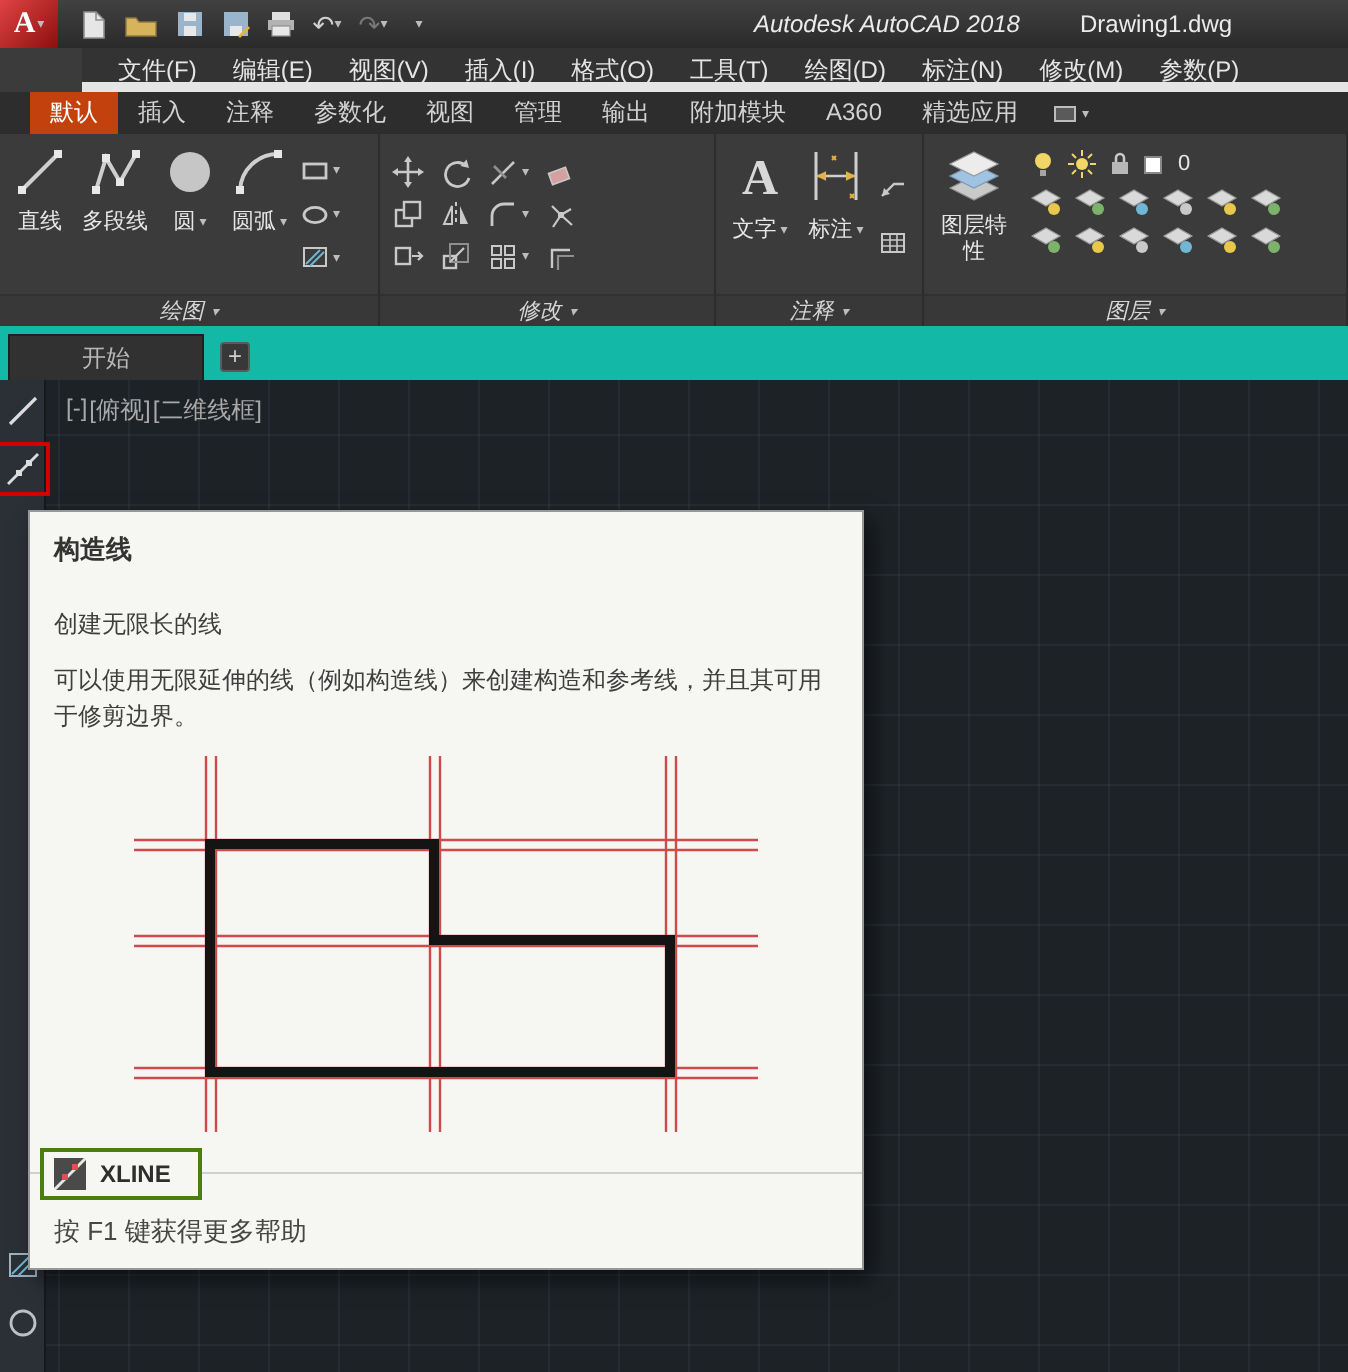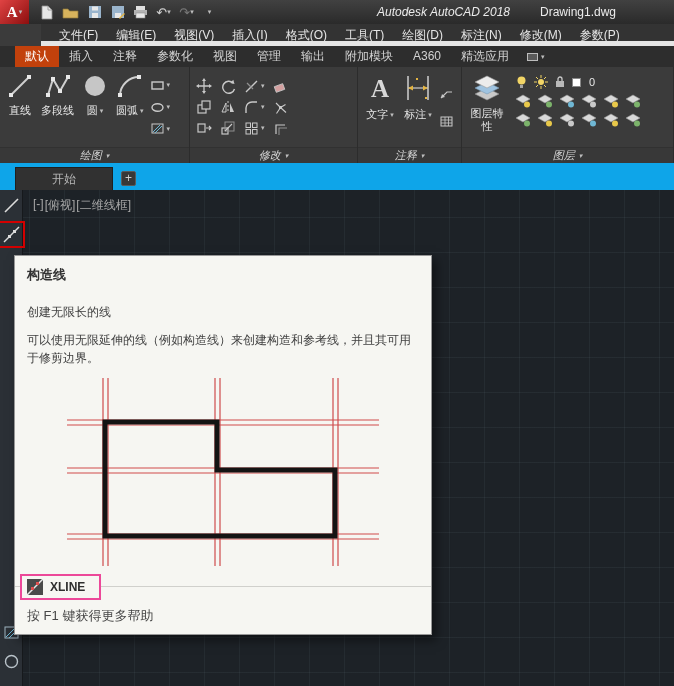--- a/index.html
+++ b/index.html
@@ -41,21 +41,21 @@
   .minicol{display:flex;flex-direction:column;justify-content:space-evenly;padding:2px 1px;}
   .minirow{display:flex;align-items:center;gap:2px;}
   .micon{display:flex;align-items:center;justify-content:center;}
   .modgrid{display:grid;grid-template-columns:auto auto auto auto;gap:5px 8px;align-content:center;padding:2px 6px;}
   .layer-right{display:flex;flex-direction:column;gap:5px;padding:6px 5px;flex:1;}
   .layer-row{display:flex;align-items:center;gap:6px;}
   .swatch{width:9px;height:9px;background:#ffffff;border:1px solid #888;}
   .layer-name{font-size:11px;color:#e6e6e6;margin-left:2px;}
 
   
-  .filetabs{position:absolute;top:163px;left:0;width:100%;height:27px;background:#0ea5e9;display:flex;align-items:flex-end;padding-left:15px;z-index:6;}
+  .filetabs{position:absolute;top:163px;left:0;width:100%;height:27px;background:#14b8a6;display:flex;align-items:flex-end;padding-left:4px;z-index:6;}
   .ftab{height:23px;display:flex;align-items:center;font-size:12px;border:1px solid #1f1f1f;border-bottom:none;}
   .ftab.start{padding:0 36px;background:#313131;color:#b7b7b7;}
   .ftab.active{padding:0 12px;background:linear-gradient(#4b4e51,#3a3d40);color:#f2f2f2;border-color:#585858;margin-left:3px;}
   .ftab .close{margin-left:12px;font-size:10px;color:#d0d0d0;}
   .plusbtn{width:15px;height:15px;margin:0 0 4px 8px;background:#383838;border:1px solid #5a5a5a;border-radius:2px;color:#cfcfcf;font-size:12px;line-height:12px;text-align:center;}
 
   
   .canvas{position:absolute;top:190px;left:0;width:100%;height:496px;background-color:#1d2227;
     background-image:linear-gradient(rgba(125,145,160,.09) 1px,transparent 1px),linear-gradient(90deg,rgba(125,145,160,.09) 1px,transparent 1px);
     background-size:35px 35px;background-position:-6px -8px;}
@@ -66,21 +66,21 @@
   .vplabel{position:absolute;left:33px;top:7px;font-size:12px;color:#a8a8a8;display:flex;gap:1px;}
 
   
   .tooltip{position:absolute;left:14px;top:65px;width:418px;background:#f6f6f2;border:1px solid #979797;box-shadow:4px 5px 10px rgba(0,0,0,.5);padding:10px 12px 9px;color:#3f3f3f;}
   .tt-title{font-size:13px;font-weight:bold;color:#333;}
   .tt-summary{font-size:12px;margin-top:20px;}
   .tt-desc{font-size:12px;margin-top:10px;line-height:1.5;}
   .tt-illu{display:block;margin:9px auto 2px;}
   .tt-bottom{position:relative;margin-top:6px;}
   .tt-divider{position:absolute;top:12px;left:-12px;right:-12px;border-top:1px solid #d0d0cc;}
-  .xline-row{position:relative;display:inline-flex;align-items:center;gap:7px;border:2px solid #ec4899;padding:3px 14px 3px 5px;margin-left:-7px;background:#f6f6f2;}
+  .xline-row{position:relative;display:inline-flex;align-items:center;gap:7px;border:2px solid #4d7c0f;padding:3px 14px 3px 5px;margin-left:-7px;background:#f6f6f2;}
   .xline-label{font-size:12px;font-weight:bold;color:#2e2e2e;}
   .f1{font-size:13px;margin-top:7px;color:#474747;}
 </style>
 </head>
 <body>
 
 <div class="app">
 
   <div class="titlebar">
     <div class="logo">

